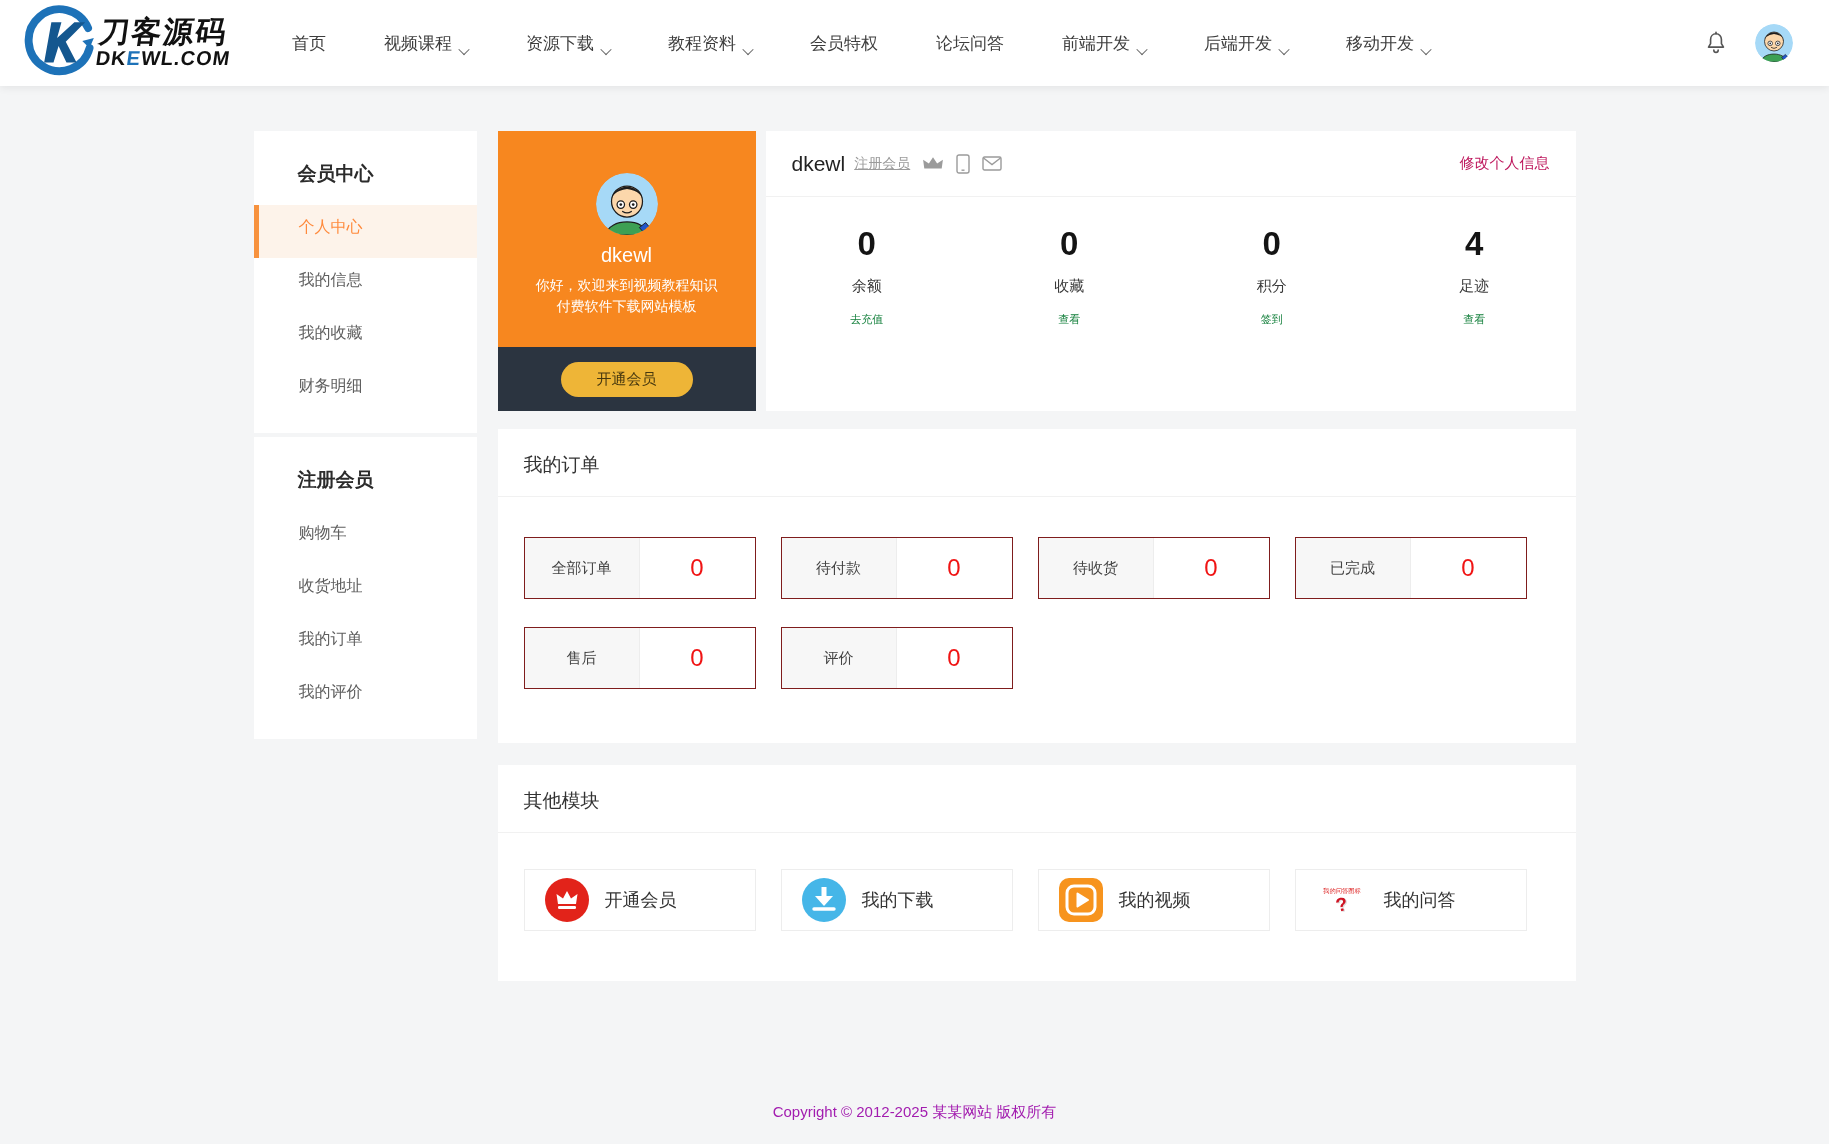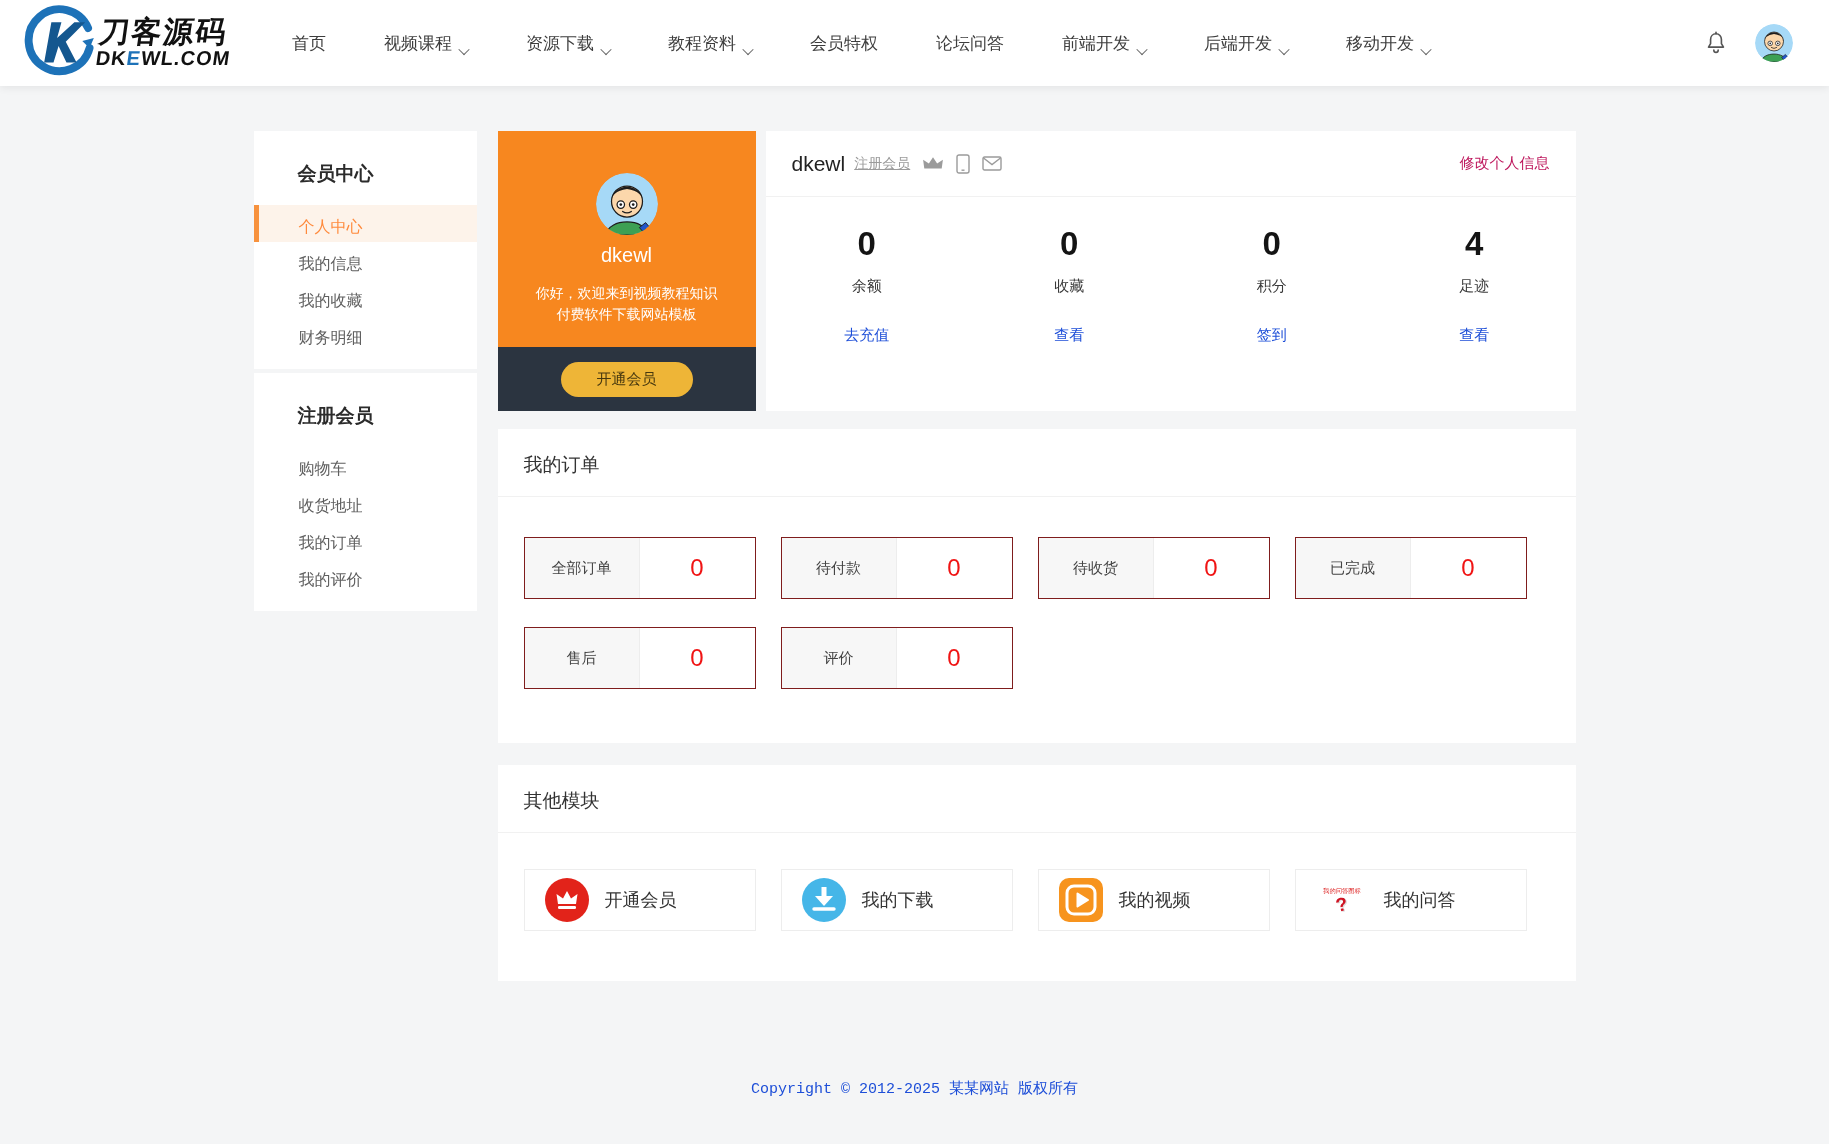--- a/index.html
+++ b/index.html
@@ -28,65 +28,65 @@
   .topbar-right { margin-left:auto; display:flex; align-items:center; gap:26px; }
   .bell { width:26px; height:26px; cursor:pointer; }
   .avatar-sm { width:38px; height:38px; border-radius:50%; overflow:hidden; cursor:pointer; flex:0 0 auto; }
   
   .container { width:1322px; margin:45px auto 0; display:flex; gap:21px; }
   
   .sidebar { width:223px; flex:0 0 auto; }
   .side-section { background:#fff; padding:14px 0 16px; margin-bottom:4px; }
   .side-title { font-size:19px; font-weight:bold; color:#2b2b2b; padding:16px 0 18px 44px; }
   .side-item {
-    font-size:16px; color:#5f5f5f; padding:12px 0 4px 40px; cursor:pointer;
+    font-size:16px; color:#5f5f5f; padding:12px 0 20px 40px; cursor:pointer;
     border-left:5px solid transparent;
   }
   .side-item.active { color:#ff8a3c; background:#fdf3ea; border-left-color:#f7923e; }
   
   .main { flex:1; }
   .toprow { display:flex; gap:10px; margin-bottom:18px; }
   .profile-card {
     width:258px; height:280px; background:#f7871f; display:flex; flex-direction:column; align-items:center;
   }
   .avatar-lg { width:62px; height:62px; border-radius:50%; overflow:hidden; margin-top:42px; }
   .profile-name { color:#fff; font-size:20px; margin-top:9px; }
-  .profile-welcome { color:#fff; font-size:14px; line-height:21px; margin-top:16px; text-align:center; }
+  .profile-welcome { color:#fff; font-size:14px; line-height:21px; margin-top:8px; text-align:center; }
   .profile-foot { margin-top:auto; width:100%; height:64px; background:#2b3440; display:flex; align-items:center; justify-content:center; }
   .vip-btn {
     background:#eeb537; color:#47380f; border:none; font-size:15px;
     padding:8px 36px; border-radius:18px; cursor:pointer; font-family:inherit;
   }
   .info-panel { flex:1; height:280px; background:#fff; display:flex; flex-direction:column; }
   .userbar { height:66px; display:flex; align-items:center; padding:0 26px; border-bottom:1px solid #f1f1f1; }
   .user-name { font-size:21px; color:#222; }
   .user-role { font-size:14px; color:#9b9b9b; margin-left:9px;text-decoration:underline; }
   .userbar .mini-ic { margin-left:12px; display:flex; align-items:center; }
   .edit-link { margin-left:auto; font-size:15px; color:#be185d; cursor:pointer; }
   .stats { display:flex; padding-top:28px; }
   .stat { flex:1; text-align:center; }
   .stat-value { font-size:33px; font-weight:bold; color:#141414; }
   .stat-label { font-size:15px; color:#3a3a3a; margin-top:14px; }
-  .stat-action { font-size:15px; color:#1d4ed8; margin-top:30px; cursor:pointer; display:inline-block; }
+  .stat-action { font-size:11px; color:#15803d; margin-top:16px; cursor:pointer; display:inline-block; }
   
   .card { background:#fff; margin-bottom:22px; }
   .card-title { font-size:19px; color:#333; padding:23px 26px 18px; border-bottom:1px solid #f1f1f1; }
   .orders-body { padding:40px 26px 54px; display:flex; flex-wrap:wrap; gap:28px 25px; }
   .order-box { width:232px; height:62px; border:1px solid #7f1d1d; display:flex; cursor:pointer; background:#fff; }
   .order-label { width:115px; background:#f7f7f7; border-right:1px solid #ededed; display:flex; align-items:center; justify-content:center; font-size:15px; color:#444; }
   .order-count { flex:1; display:flex; align-items:center; justify-content:center; font-size:24px; color:#f01414; }
   .modules-body { padding:36px 26px 50px; display:flex; gap:25px; }
   .module-box { width:232px; height:62px; border:1px solid #ededed; display:flex; align-items:center; padding-left:20px; gap:16px; cursor:pointer; background:#fff; }
   .module-label { font-size:18px; color:#333; }
   .badge { width:44px; height:44px; flex:0 0 auto; }
   .broken-ic { width:52px; height:48px; flex:0 0 auto; display:flex; flex-direction:column; align-items:center; justify-content:center; }
   .broken-alt { font-size:7px; color:#d22; line-height:9px; white-space:nowrap; transform:scale(.9); }
   .broken-q { font-size:19px; font-weight:bold; color:#cf1322; transform:rotate(-12deg); line-height:20px; text-shadow:1px 1px 0 #ddd; }
   
-  .footer { text-align:center; margin-top:76px; font-size:15px; color:#1d4ed8;font-family:Liberation Mono, monospace; }
+  .footer { text-align:center; margin-top:100px; font-size:15px; color:#a21caf; }
 </style>
 </head>
 <body>
 
 <svg width="0" height="0" style="position:absolute">
   <defs>
     <g id="boy-avatar">
       <circle cx="50" cy="50" r="50" fill="#a6d9f7"></circle>
       <path d="M16 100 C20 72 80 72 84 100 Z" fill="#3da054" stroke="#1d1d1d" stroke-width="2"></path>
       <circle cx="50" cy="46" r="25" fill="#fcd7ab" stroke="#1d1d1d" stroke-width="2"></circle>

